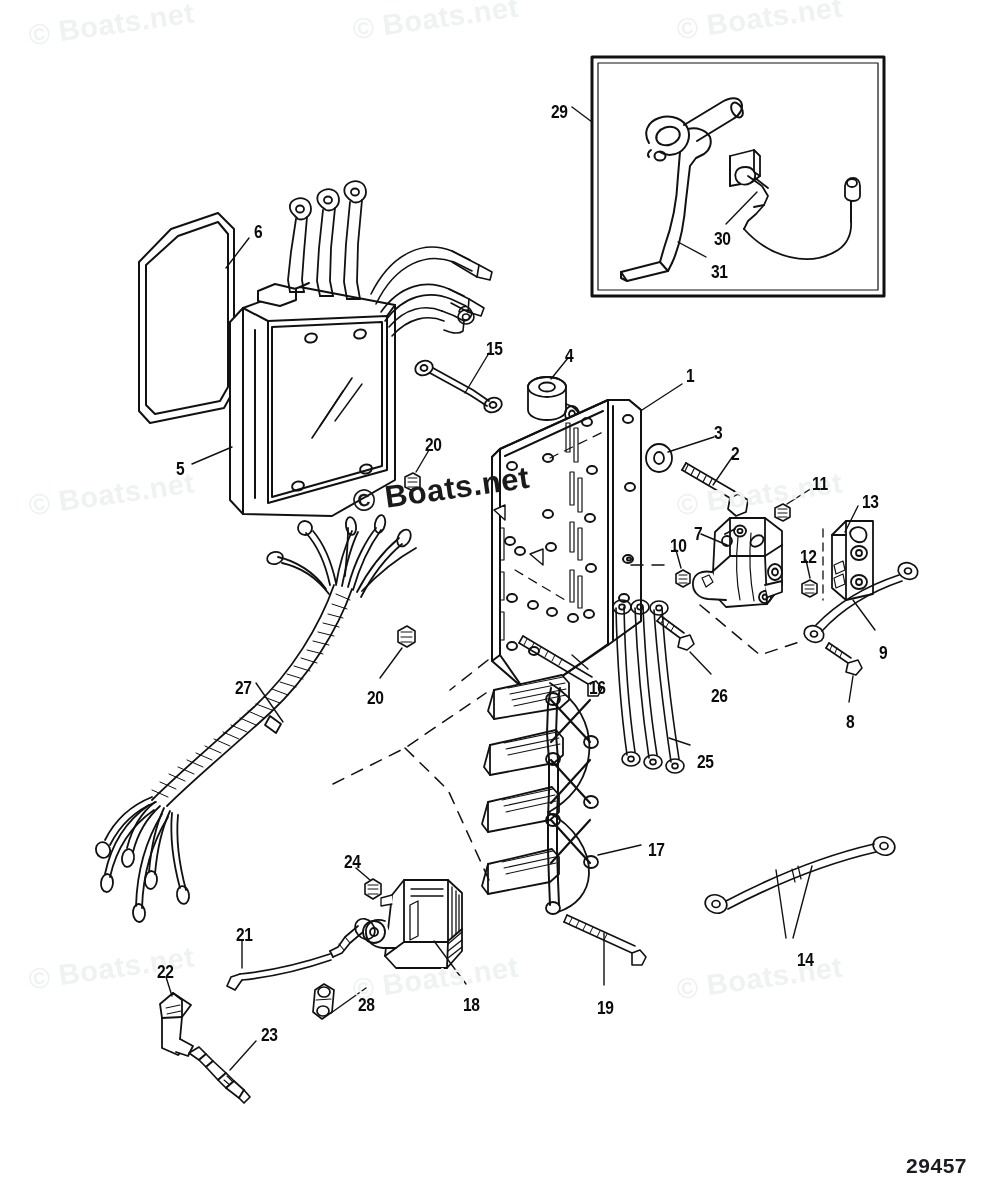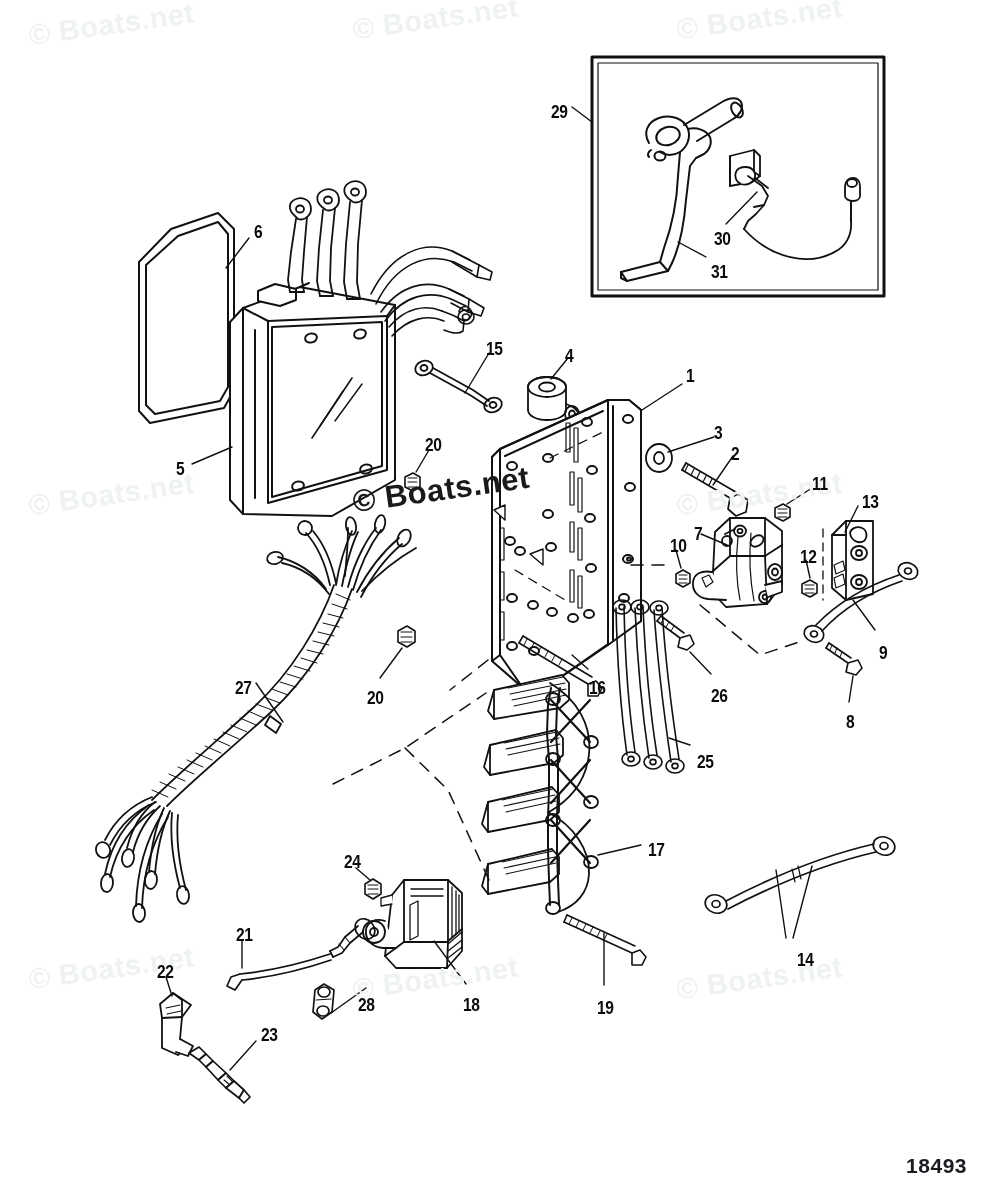--- a/index.html
+++ b/index.html
@@ -761,15 +761,15 @@
       <div class="callout" style="left: 344px; top: 852px;">24</div>
       <div class="callout" style="left: 697px; top: 752px;">25</div>
       <div class="callout" style="left: 711px; top: 686px;">26</div>
       <div class="callout" style="left: 235px; top: 678px;">27</div>
       <div class="callout" style="left: 358px; top: 995px;">28</div>
       <div class="callout" style="left: 551px; top: 102px;">29</div>
       <div class="callout" style="left: 714px; top: 229px;">30</div>
       <div class="callout" style="left: 711px; top: 262px;">31</div>
     </div>
 
-  <div id="fignum">18493</div>
+  <div id="fignum">29457</div>
 
 </div>
 
 </body></html>

